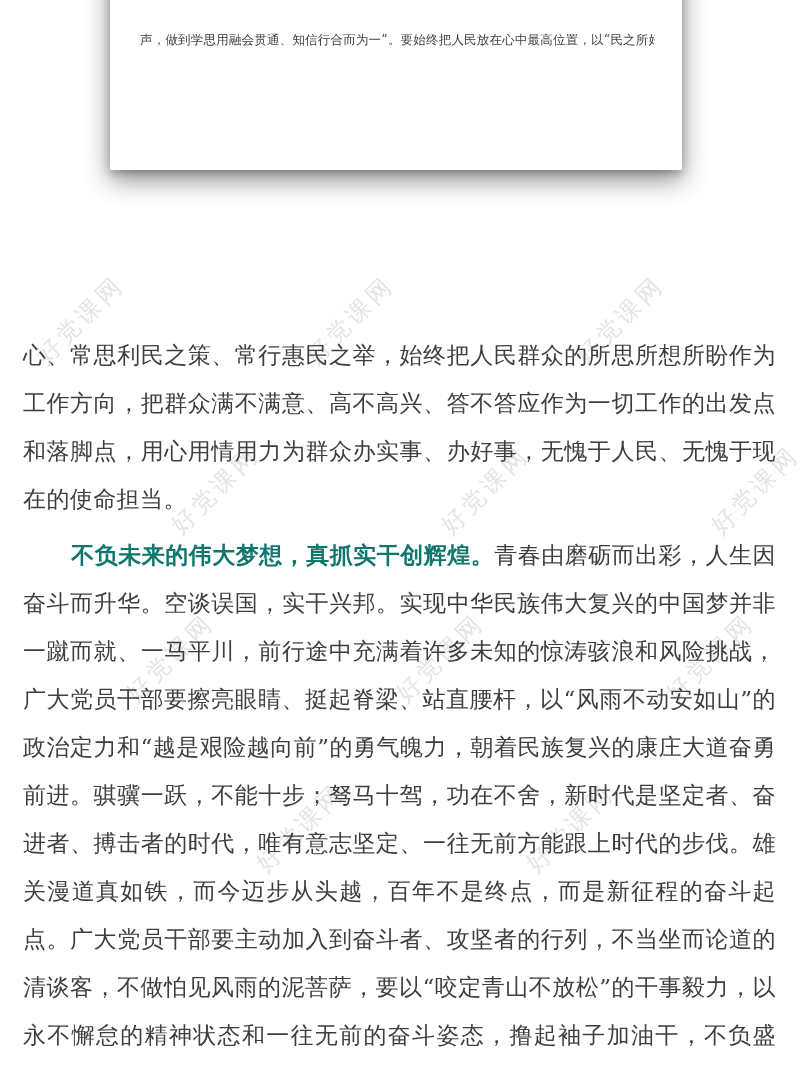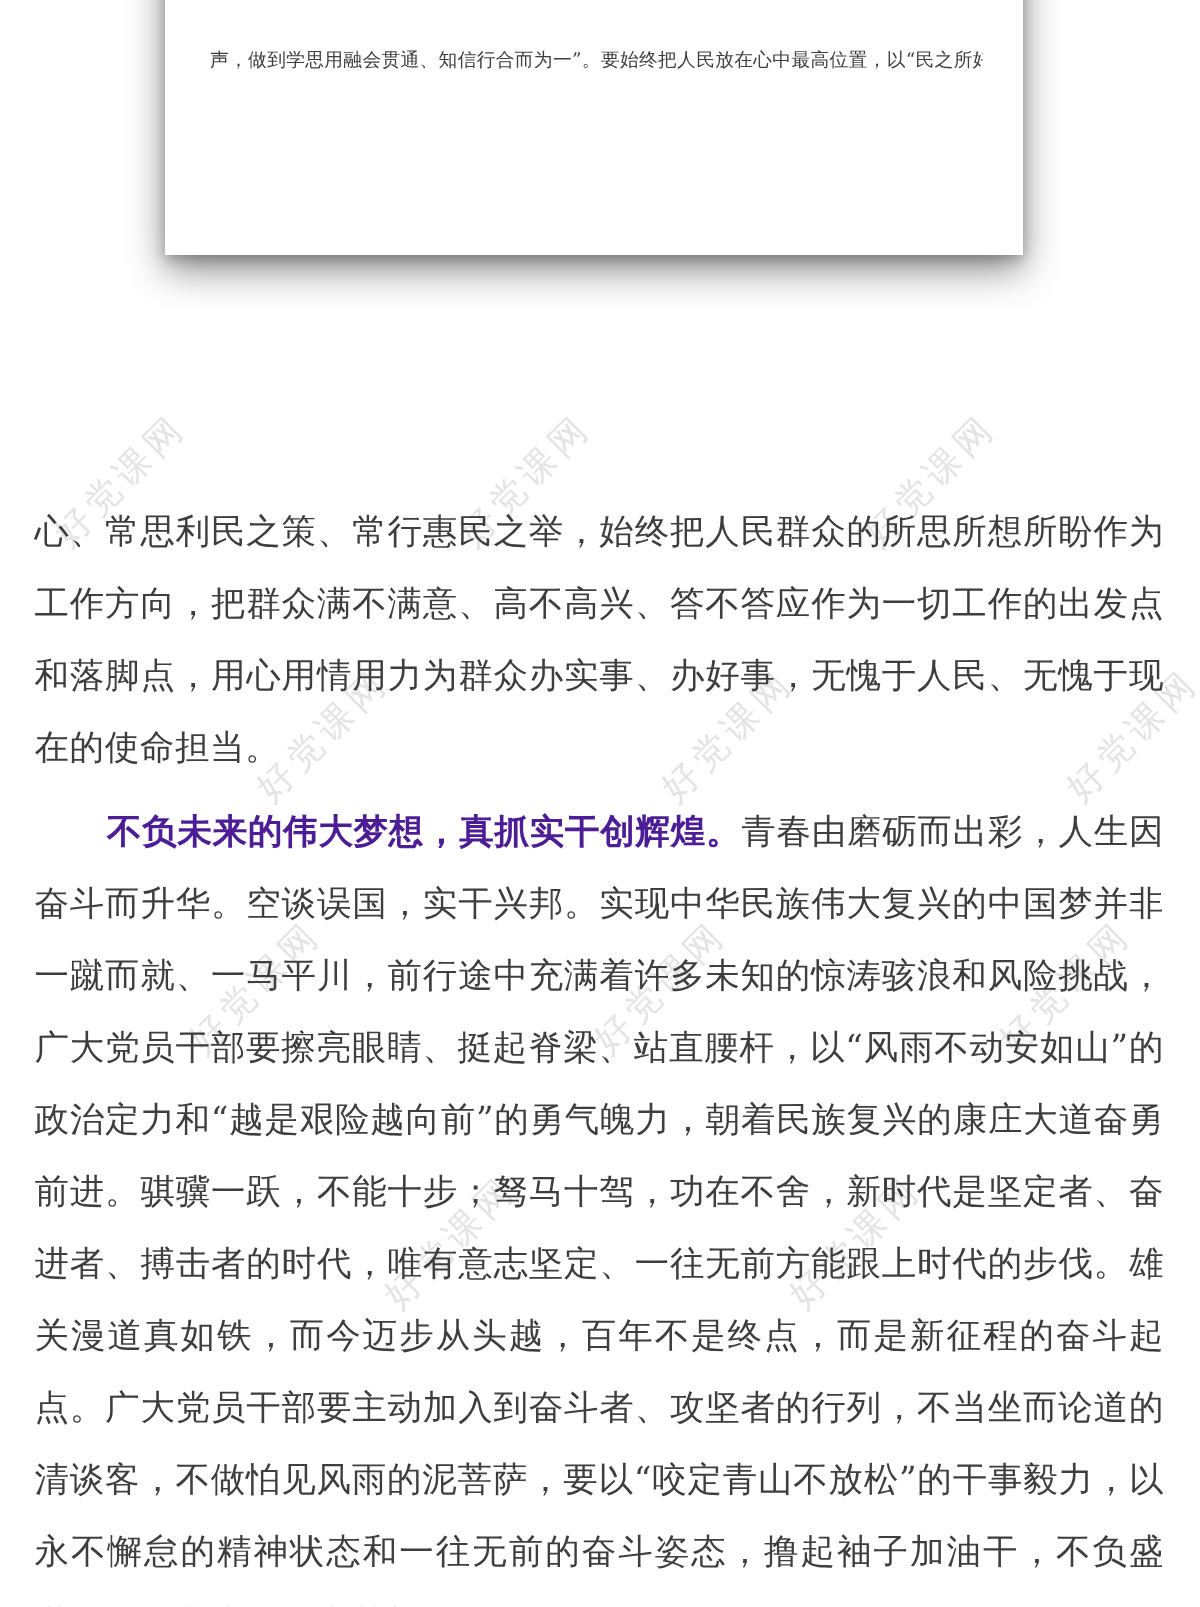--- a/index.html
+++ b/index.html
@@ -75,21 +75,21 @@
   }
   .main-text p {
     margin: 0;
   }
   .main-text p.indented {
     margin-top: 8px;
     text-indent: 2.1em;
   }
   .para-lead {
     font-weight: 700;
-    color: #4c1d95;
+    color: #0f766e;
   }
 </style>
 </head>
 <body>
 
 <div class="viewport">
 
   <div class="watermark-layer">
       <span class="watermark" style="left: 80px; top: 320px; color: rgb(228, 228, 228);">好党课网</span>
       <span class="watermark" style="left: 350px; top: 320px; color: rgb(228, 228, 228);">好党课网</span>

